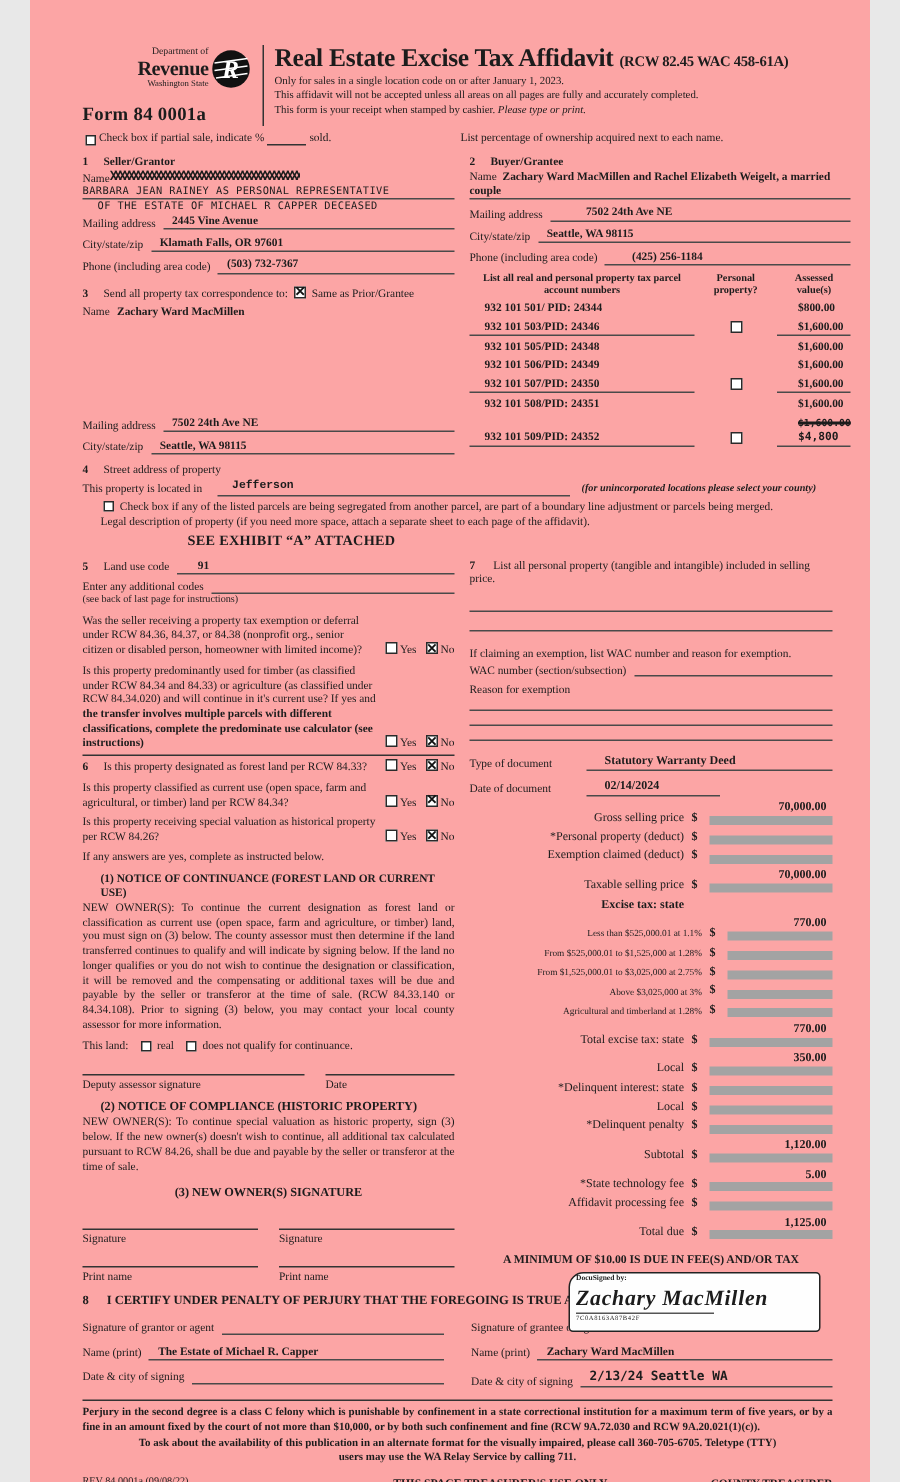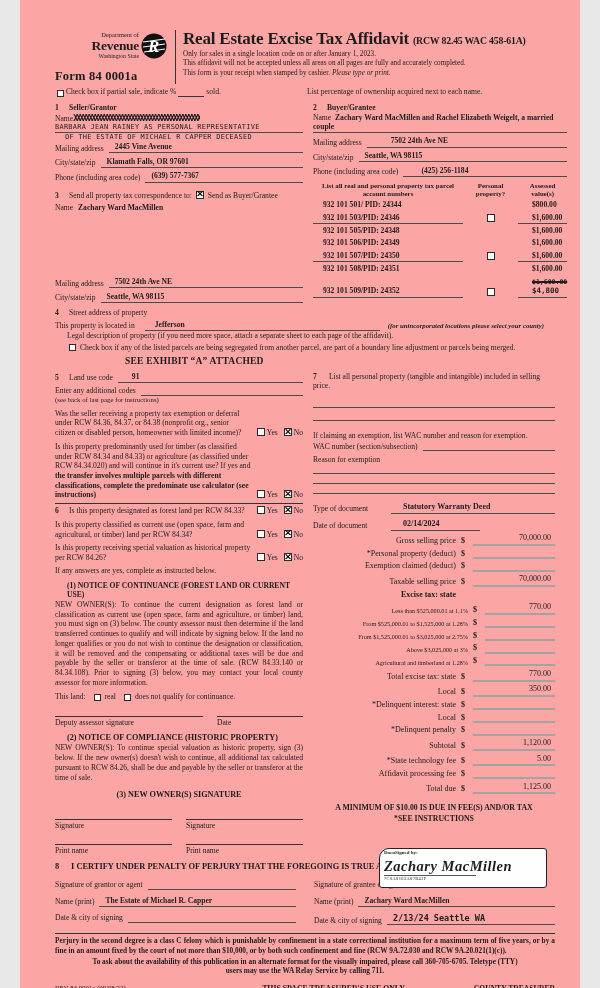--- a/index.html
+++ b/index.html
@@ -83,21 +83,21 @@
   .landq { display:flex; align-items:center; margin-top:5px; gap:2px; }
   .sigline-pair { display:flex; gap:14px; margin-top:14px; }
   .sigline-pair .half { flex:1; border-top:1px solid #333; padding-top:1px; }
   .sig3-title { font-weight:bold; text-align:center; margin-top:8px; font-size:8.2px; }
 
   
   .trow { display:flex; align-items:flex-end; margin-top:2.6px; }
   .tlabel { width:148px; text-align:right; padding-right:5px; font-size:8px; flex:none; }
   .trow.rate .tlabel { font-size:6.2px; width:160px; }
   .tcur { flex:none; width:12px; font-weight:bold; font-size:8px; }
-  .tline { flex:1; border-bottom:2px solid #a3a3a3; text-align:right; font-weight:normal; font-size:8px; padding:0 4px 0.5px 0; min-height:9px; }
+  .tline { flex:1; border-bottom:6px solid #a3a3a3; text-align:right; font-weight:bold; font-size:8px; padding:0 4px 0.5px 0; min-height:9px; }
   .trow.hdr .tlabel { font-weight:bold; }
   .min-note { text-align:center; font-weight:bold; font-size:7.8px; margin-top:9px; line-height:1.35; }
 
   
   .certify { margin-top:6px; position:relative; }
   .cert-head { font-weight:bold; font-size:8.4px; }
   .cert-cols { display:flex; gap:18px; }
   .cert-col { flex:1; }
   .docusign { position:absolute; right:8px; top:-14px; width:168px; height:40px;
               border:1.4px solid #222; border-radius:10px 3px 3px 3px; background:#fefefe; padding:1px 4px; }
@@ -173,27 +173,27 @@
       <div class="frow" style="margin-top:0;">
         <span class="lbl">Mailing address</span>
         <span class="val">2445 Vine Avenue</span>
       </div>
       <div class="frow">
         <span class="lbl">City/state/zip</span>
         <span class="val">Klamath Falls, OR 97601</span>
       </div>
       <div class="frow">
         <span class="lbl">Phone (including area code)</span>
-        <span class="val">(639) 577-7367</span>
+        <span class="val">(503) 732-7367</span>
       </div>
 
       <div style="margin-top:8px;">
         <span class="sec-no">3</span><span>Send all property tax correspondence to:</span>
         <span class="cbx x"></span>
-        <span>Send as Buyer/Grantee</span>
+        <span>Same as Prior/Grantee</span>
       </div>
       <div style="margin-top:3px;">
         <span>Name</span>
         <span class="b" style="padding-left:3px;">Zachary Ward MacMillen</span>
       </div>
 
       <div class="frow" style="margin-top:64px;">
         <span class="lbl">Mailing address</span>
         <span class="val">7502 24th Ave NE</span>
       </div>
@@ -272,28 +272,28 @@
   </div>
 
   <div class="sec4">
     <div class="s4row">
       <span class="sec-no">4</span>
       <span>Street address of property</span>
       <span class="grow"></span>
     </div>
     <div class="s4row" style="margin-top:2px;">
       <span>This property is located in</span>
-      <span class="val" style="width:235px; margin-left:10px;">Jefferson</span>
+      <span class="val" style="width:235px; margin-left:10px;font-family:Liberation Mono, monospace;">Jefferson</span>
       <span class="i b sm" style="margin-left:8px;">(for unincorporated locations please select your county)</span>
     </div>
-    <div style="padding-left:12px;">Legal description of property (if you need more space, attach a separate sheet to each page of the affidavit).</div>
     <div style="margin-top:2px; padding-left:12px;">
       <span class="cbx sm2"></span>
       <span>Check box if any of the listed parcels are being segregated from another parcel, are part of a boundary line adjustment or parcels being merged.</span>
     </div>
+    <div style="padding-left:12px;">Legal description of property (if you need more space, attach a separate sheet to each page of the affidavit).</div>
     <div class="exhibit">SEE EXHIBIT “A” ATTACHED</div>
   </div>
 
   <div class="sec567">
 
     <div class="col-l">
       <div class="frow" style="margin-top:0;">
         <span class="sec-no">5</span>
         <span class="lbl">Land use code</span>
         <span class="val" style="padding-left:14px;">91</span>

